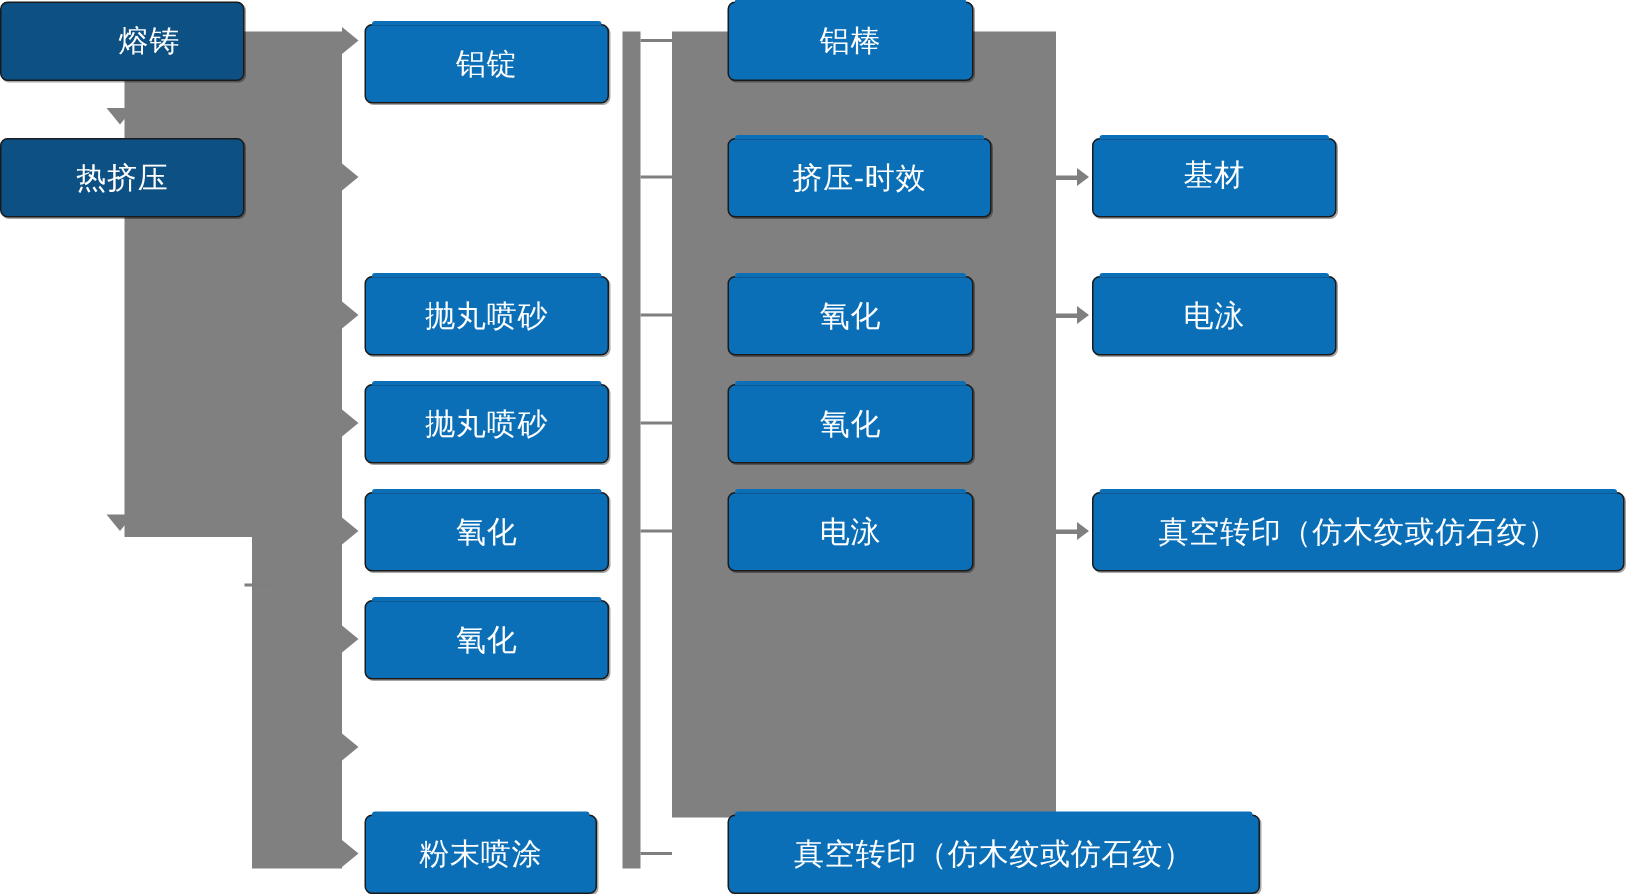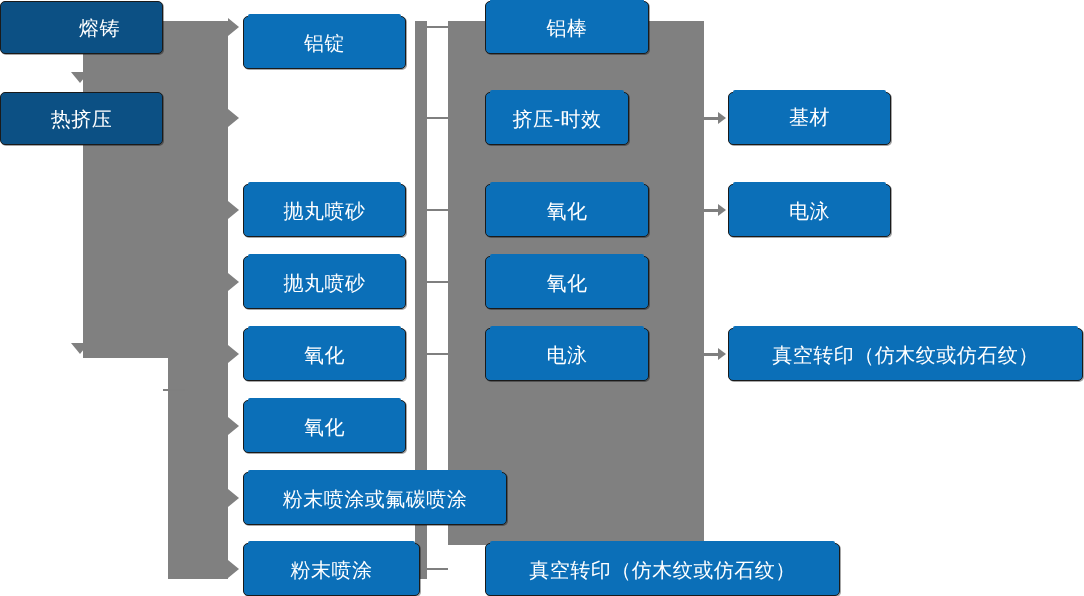--- a/index.html
+++ b/index.html
@@ -119,31 +119,28 @@
   </div>
   <div class="box light" style="left:243px;top:256px;width:163px;height:53px;">
     <span>抛丸喷砂</span>
   </div>
   <div class="box light" style="left:243px;top:328px;width:163px;height:53px;">
     <span>氧化</span>
   </div>
   <div class="box light" style="left:243px;top:400px;width:163px;height:53px;">
     <span>氧化</span>
   </div>
-  <div class="box light" style="left:243px;top:472px;width:264px;height:53px;">
-    <span>粉末喷涂或氟碳喷涂</span>
-  </div>
-  <div class="box light" style="left:243px;top:543px;width:177px;height:53px;align-items:center;">
+  <div class="box light" style="left:243px;top:543px;width:155px;height:53px;align-items:center;">
     <span>粉末喷涂</span>
   </div>
 
   <div class="box light" style="left:485px;top:1px;width:164px;height:53px;">
     <span>铝棒</span>
   </div>
-  <div class="box light" style="left:485px;top:92px;width:144px;height:53px;align-items:center;">
+  <div class="box light" style="left:485px;top:92px;width:176px;height:53px;align-items:center;">
     <span>挤压-时效</span>
   </div>
   <div class="box light" style="left:485px;top:184px;width:164px;height:53px;">
     <span>氧化</span>
   </div>
   <div class="box light" style="left:485px;top:256px;width:164px;height:53px;">
     <span>氧化</span>
   </div>
   <div class="box light" style="left:485px;top:328px;width:164px;height:53px;">
     <span>电泳</span>

